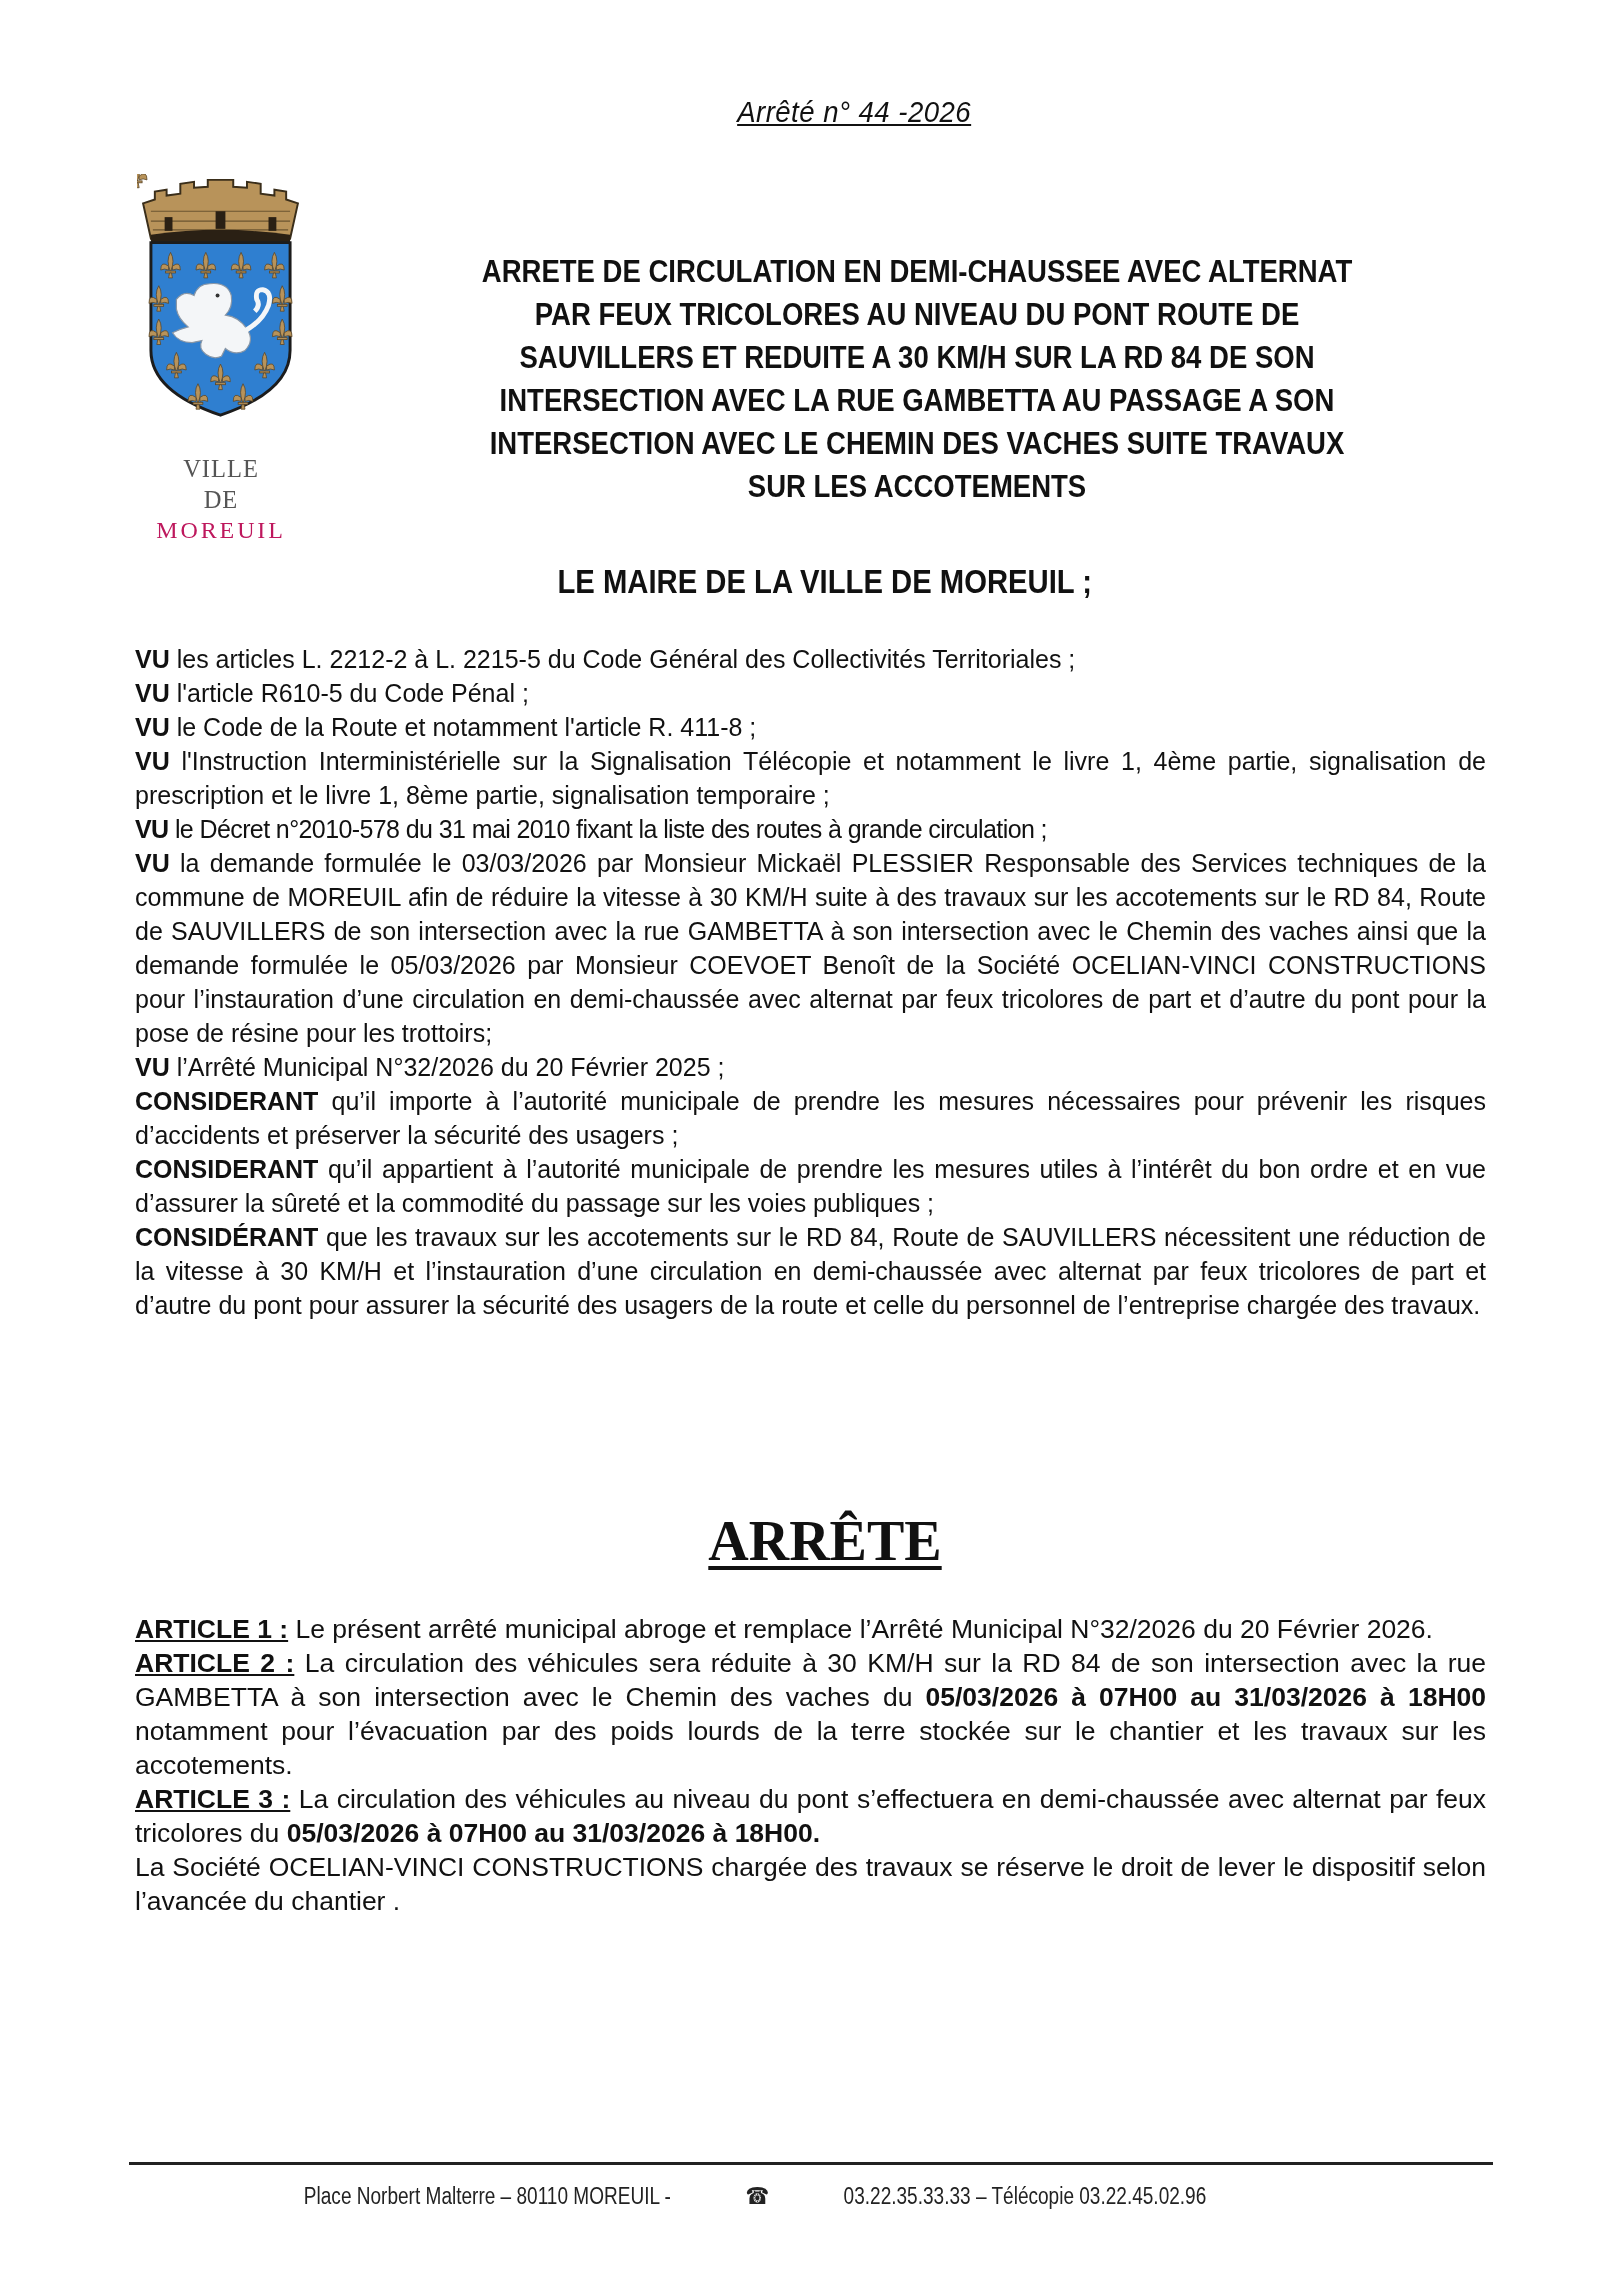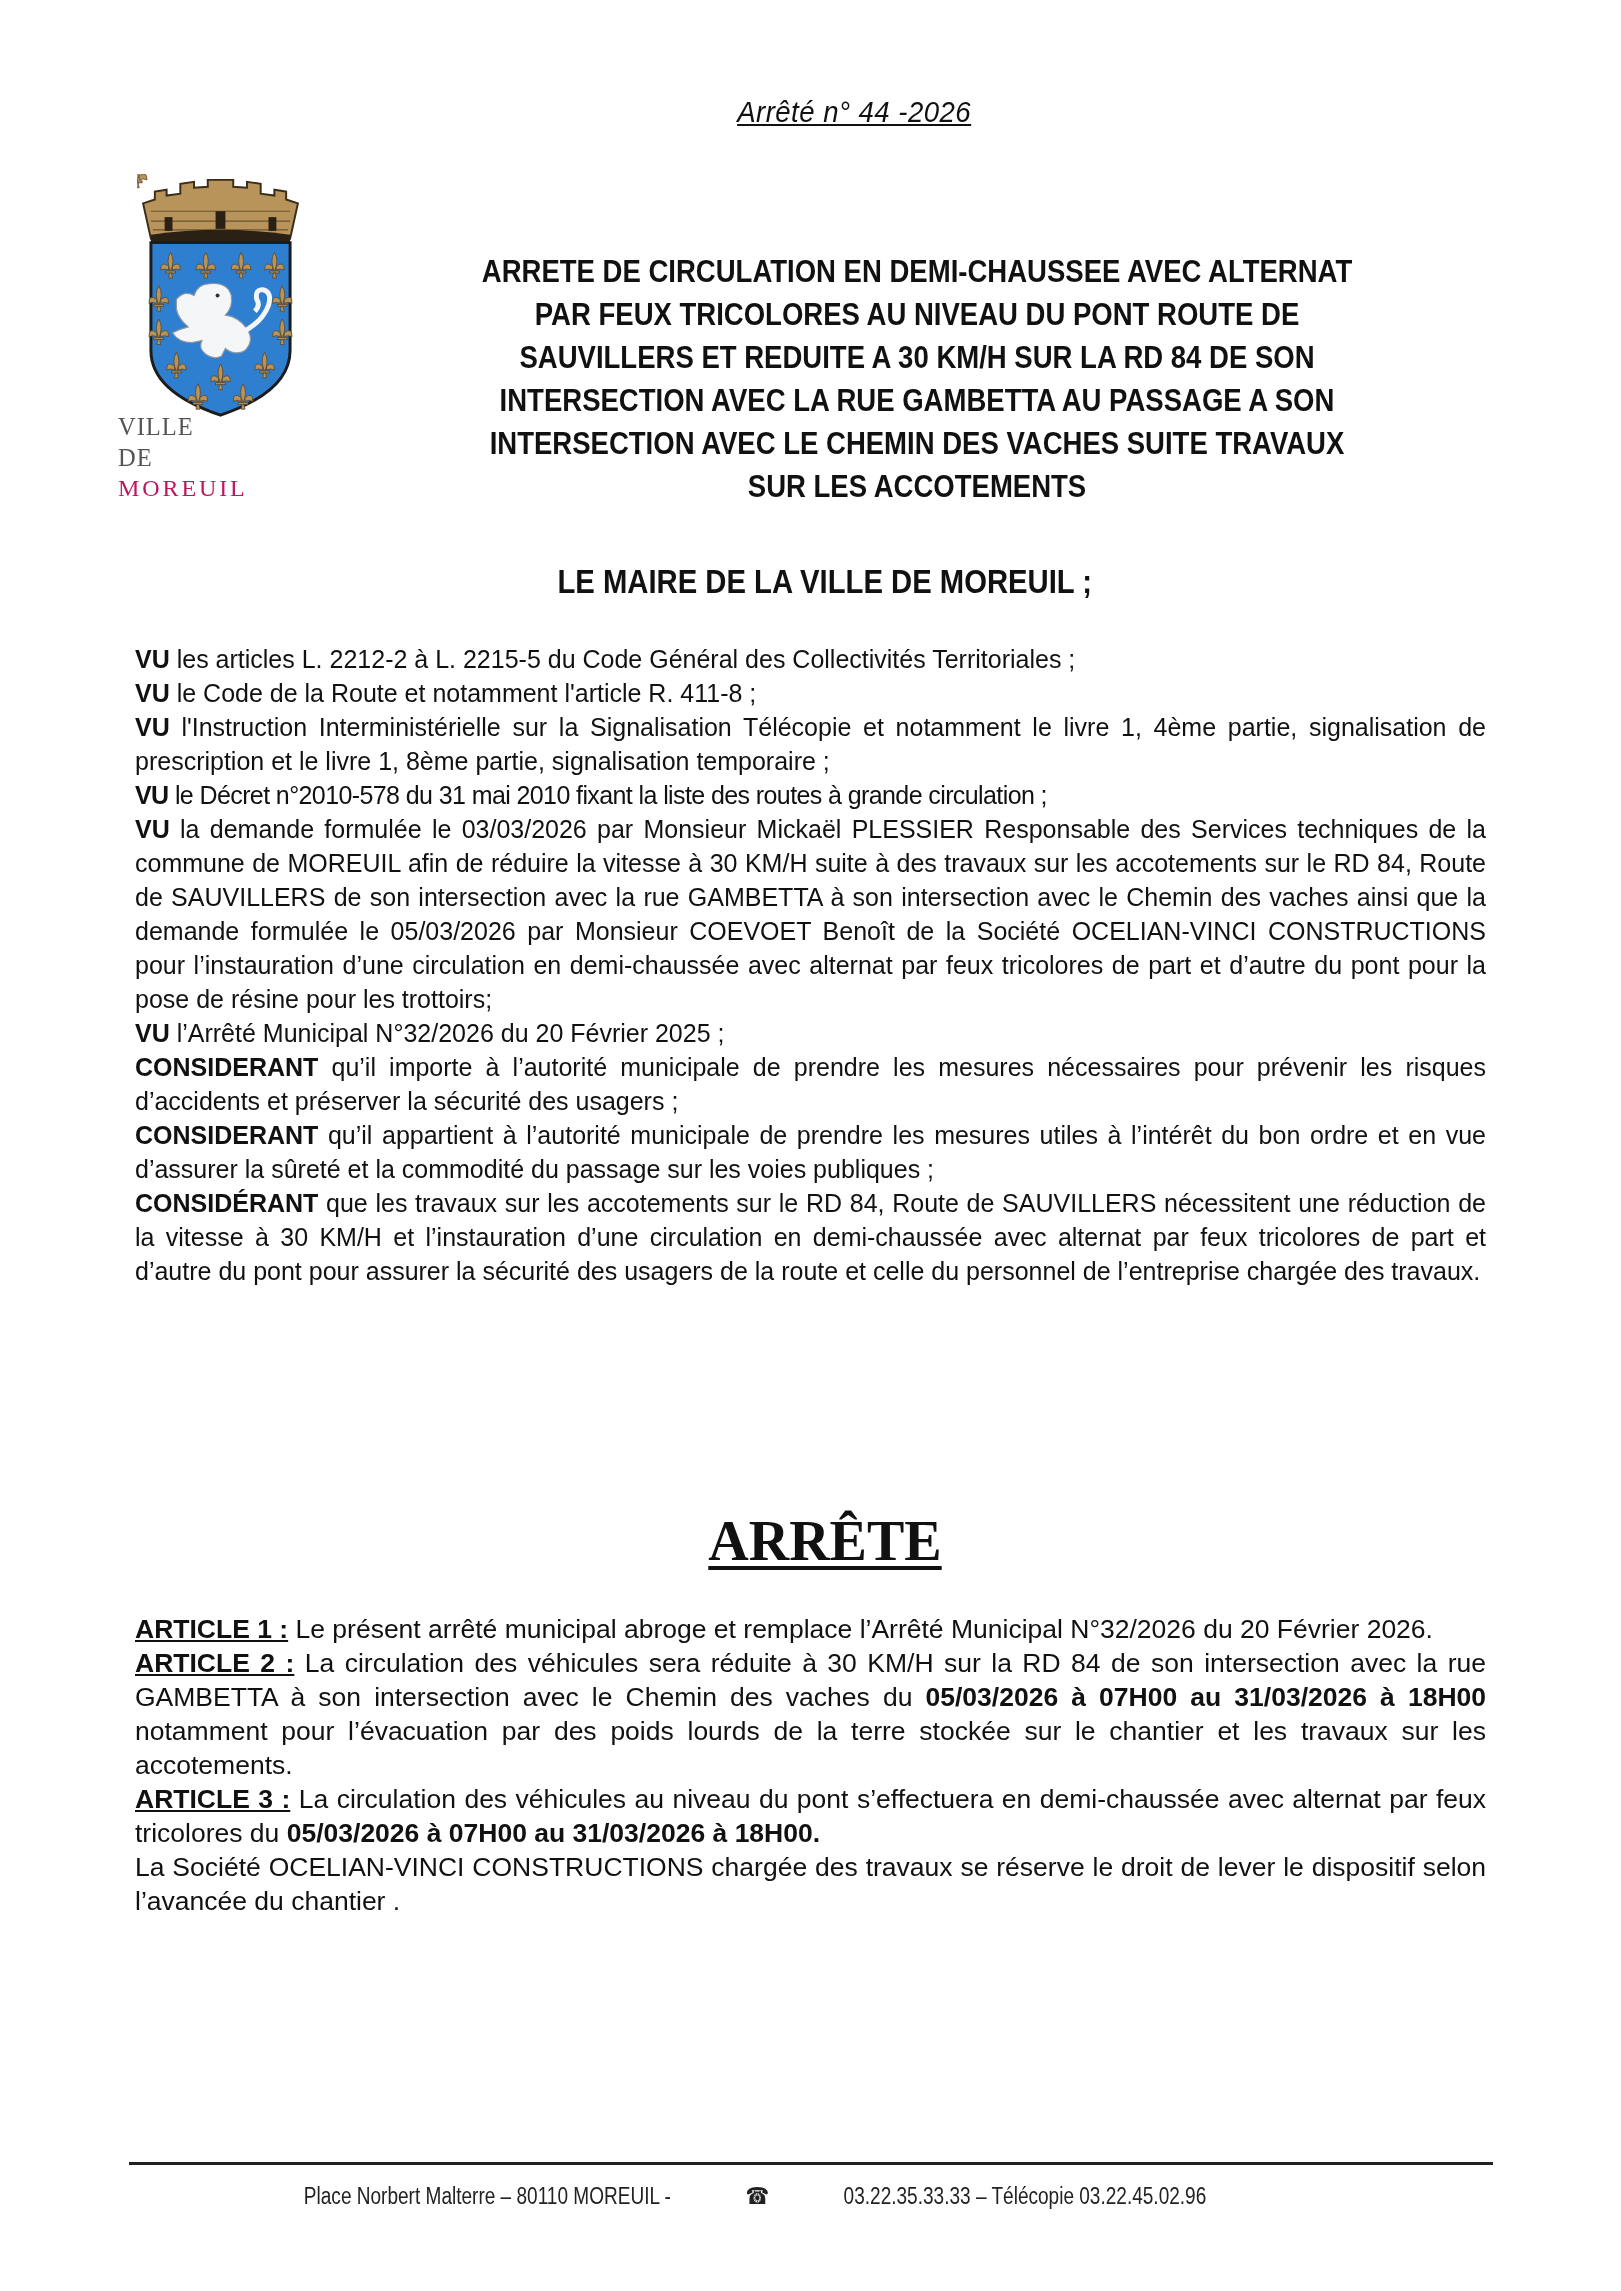--- a/index.html
+++ b/index.html
@@ -1,20 +1,20 @@
 <!DOCTYPE html>
 <html><head>
 <meta charset="utf-8">
 <style>
   html, body { margin:0; padding:0; background:#ffffff; }
   body { width:1621px; height:2292px; position:relative; overflow:hidden; color:#111; font-family:"Liberation Sans", sans-serif; }
   .ref { position:absolute; left:0; top:96px; width:1621px; text-align:center; }
   .ref span { font-family:"Liberation Sans", sans-serif; font-style:italic; font-size:29px; text-decoration:underline; letter-spacing:0.5px; display:inline-block; transform:scaleX(0.95); margin-left:88px; }
   .crest { position:absolute; left:137px; top:174px; width:167px; height:245px; }
-  .ville { position:absolute; left:118px; top:412px; width:206px; font-family:"Liberation Serif", serif; color:#555; line-height:1.25; }
+  .ville { position:absolute; left:118px; top:454px; width:206px; text-align:center; font-family:"Liberation Serif", serif; color:#555; line-height:1.25; }
   .ville .l1, .ville .l2 { font-size:24.5px; letter-spacing:1px; }
   .ville .l3 { font-size:24px; letter-spacing:2.9px; color:#be185d; }
   .title { position:absolute; left:363px; top:250px; width:1108px; text-align:center; font-family:"Liberation Sans", sans-serif; font-weight:bold; font-size:32px; line-height:43px; transform:scaleX(0.86); transform-origin:center top; }
   .title div { white-space:nowrap; }
   .maire { position:absolute; left:0; top:562px; width:1621px; text-align:center; font-weight:bold; font-size:34px; }
   .maire span { display:inline-block; transform:scaleX(0.86); margin-left:29px; }
   .body { position:absolute; left:135px; top:642px; width:1351px; font-family:"Liberation Sans", sans-serif; font-size:25px; line-height:34px; }
   .para { text-align:justify; margin:0; }
   .para b { font-weight:bold; }
   .line-tight { letter-spacing:-0.6px; }
@@ -96,20 +96,21 @@
   <div>INTERSECTION AVEC LE CHEMIN DES VACHES SUITE TRAVAUX</div>
   <div>SUR LES ACCOTEMENTS</div>
 </div>
 
 <div class="maire">
   <span>LE MAIRE DE LA VILLE DE MOREUIL ;</span>
 </div>
 
 <div class="body">
   <p class="para"><b>VU</b><span> les articles L. 2212-2 à L. 2215-5 du Code Général des Collectivités Territoriales ;</span></p>
+  <p class="para"><b>VU</b><span> l'article R610-5 du Code Pénal ;</span></p>
   <p class="para"><b>VU</b><span> le Code de la Route et notamment l'article R. 411-8 ;</span></p>
   <p class="para"><b>VU</b><span> l'Instruction Interministérielle sur la Signalisation Télécopie et notamment le livre 1, 4ème partie, signalisation de prescription et le livre 1, 8ème partie, signalisation temporaire ;</span></p>
   <p class="para line-tight"><b>VU</b><span> le Décret n°2010-578 du 31 mai 2010 fixant la liste des routes à grande circulation ;</span></p>
   <p class="para"><b>VU</b><span> la demande formulée le 03/03/2026 par Monsieur Mickaël PLESSIER Responsable des Services techniques de la commune de MOREUIL afin de réduire la vitesse à 30 KM/H suite à des travaux sur les accotements sur le RD 84, Route de SAUVILLERS de son intersection avec la rue GAMBETTA à son intersection avec le Chemin des vaches ainsi que la demande formulée le 05/03/2026 par Monsieur COEVOET Benoît de la Société OCELIAN-VINCI CONSTRUCTIONS pour l’instauration d’une circulation en demi-chaussée avec alternat par feux tricolores de part et d’autre du pont pour la pose de résine pour les trottoirs;</span></p>
   <p class="para"><b>VU</b><span> l’Arrêté Municipal N°32/2026 du 20 Février 2025 ;</span></p>
   <p class="para"><b>CONSIDERANT</b><span> qu’il importe à l’autorité municipale de prendre les mesures nécessaires pour prévenir les risques d’accidents et préserver la sécurité des usagers ;</span></p>
   <p class="para"><b>CONSIDERANT</b><span> qu’il appartient à l’autorité municipale de prendre les mesures utiles à l’intérêt du bon ordre et en vue d’assurer la sûreté et la commodité du passage sur les voies publiques ;</span></p>
   <p class="para"><b>CONSIDÉRANT</b><span> que les travaux sur les accotements sur le RD 84, Route de SAUVILLERS nécessitent une réduction de la vitesse à 30 KM/H et l’instauration d’une circulation en demi-chaussée avec alternat par feux tricolores de part et d’autre du pont pour assurer la sécurité des usagers de la route et celle du personnel de l’entreprise chargée des travaux.</span></p>
 </div>
 

